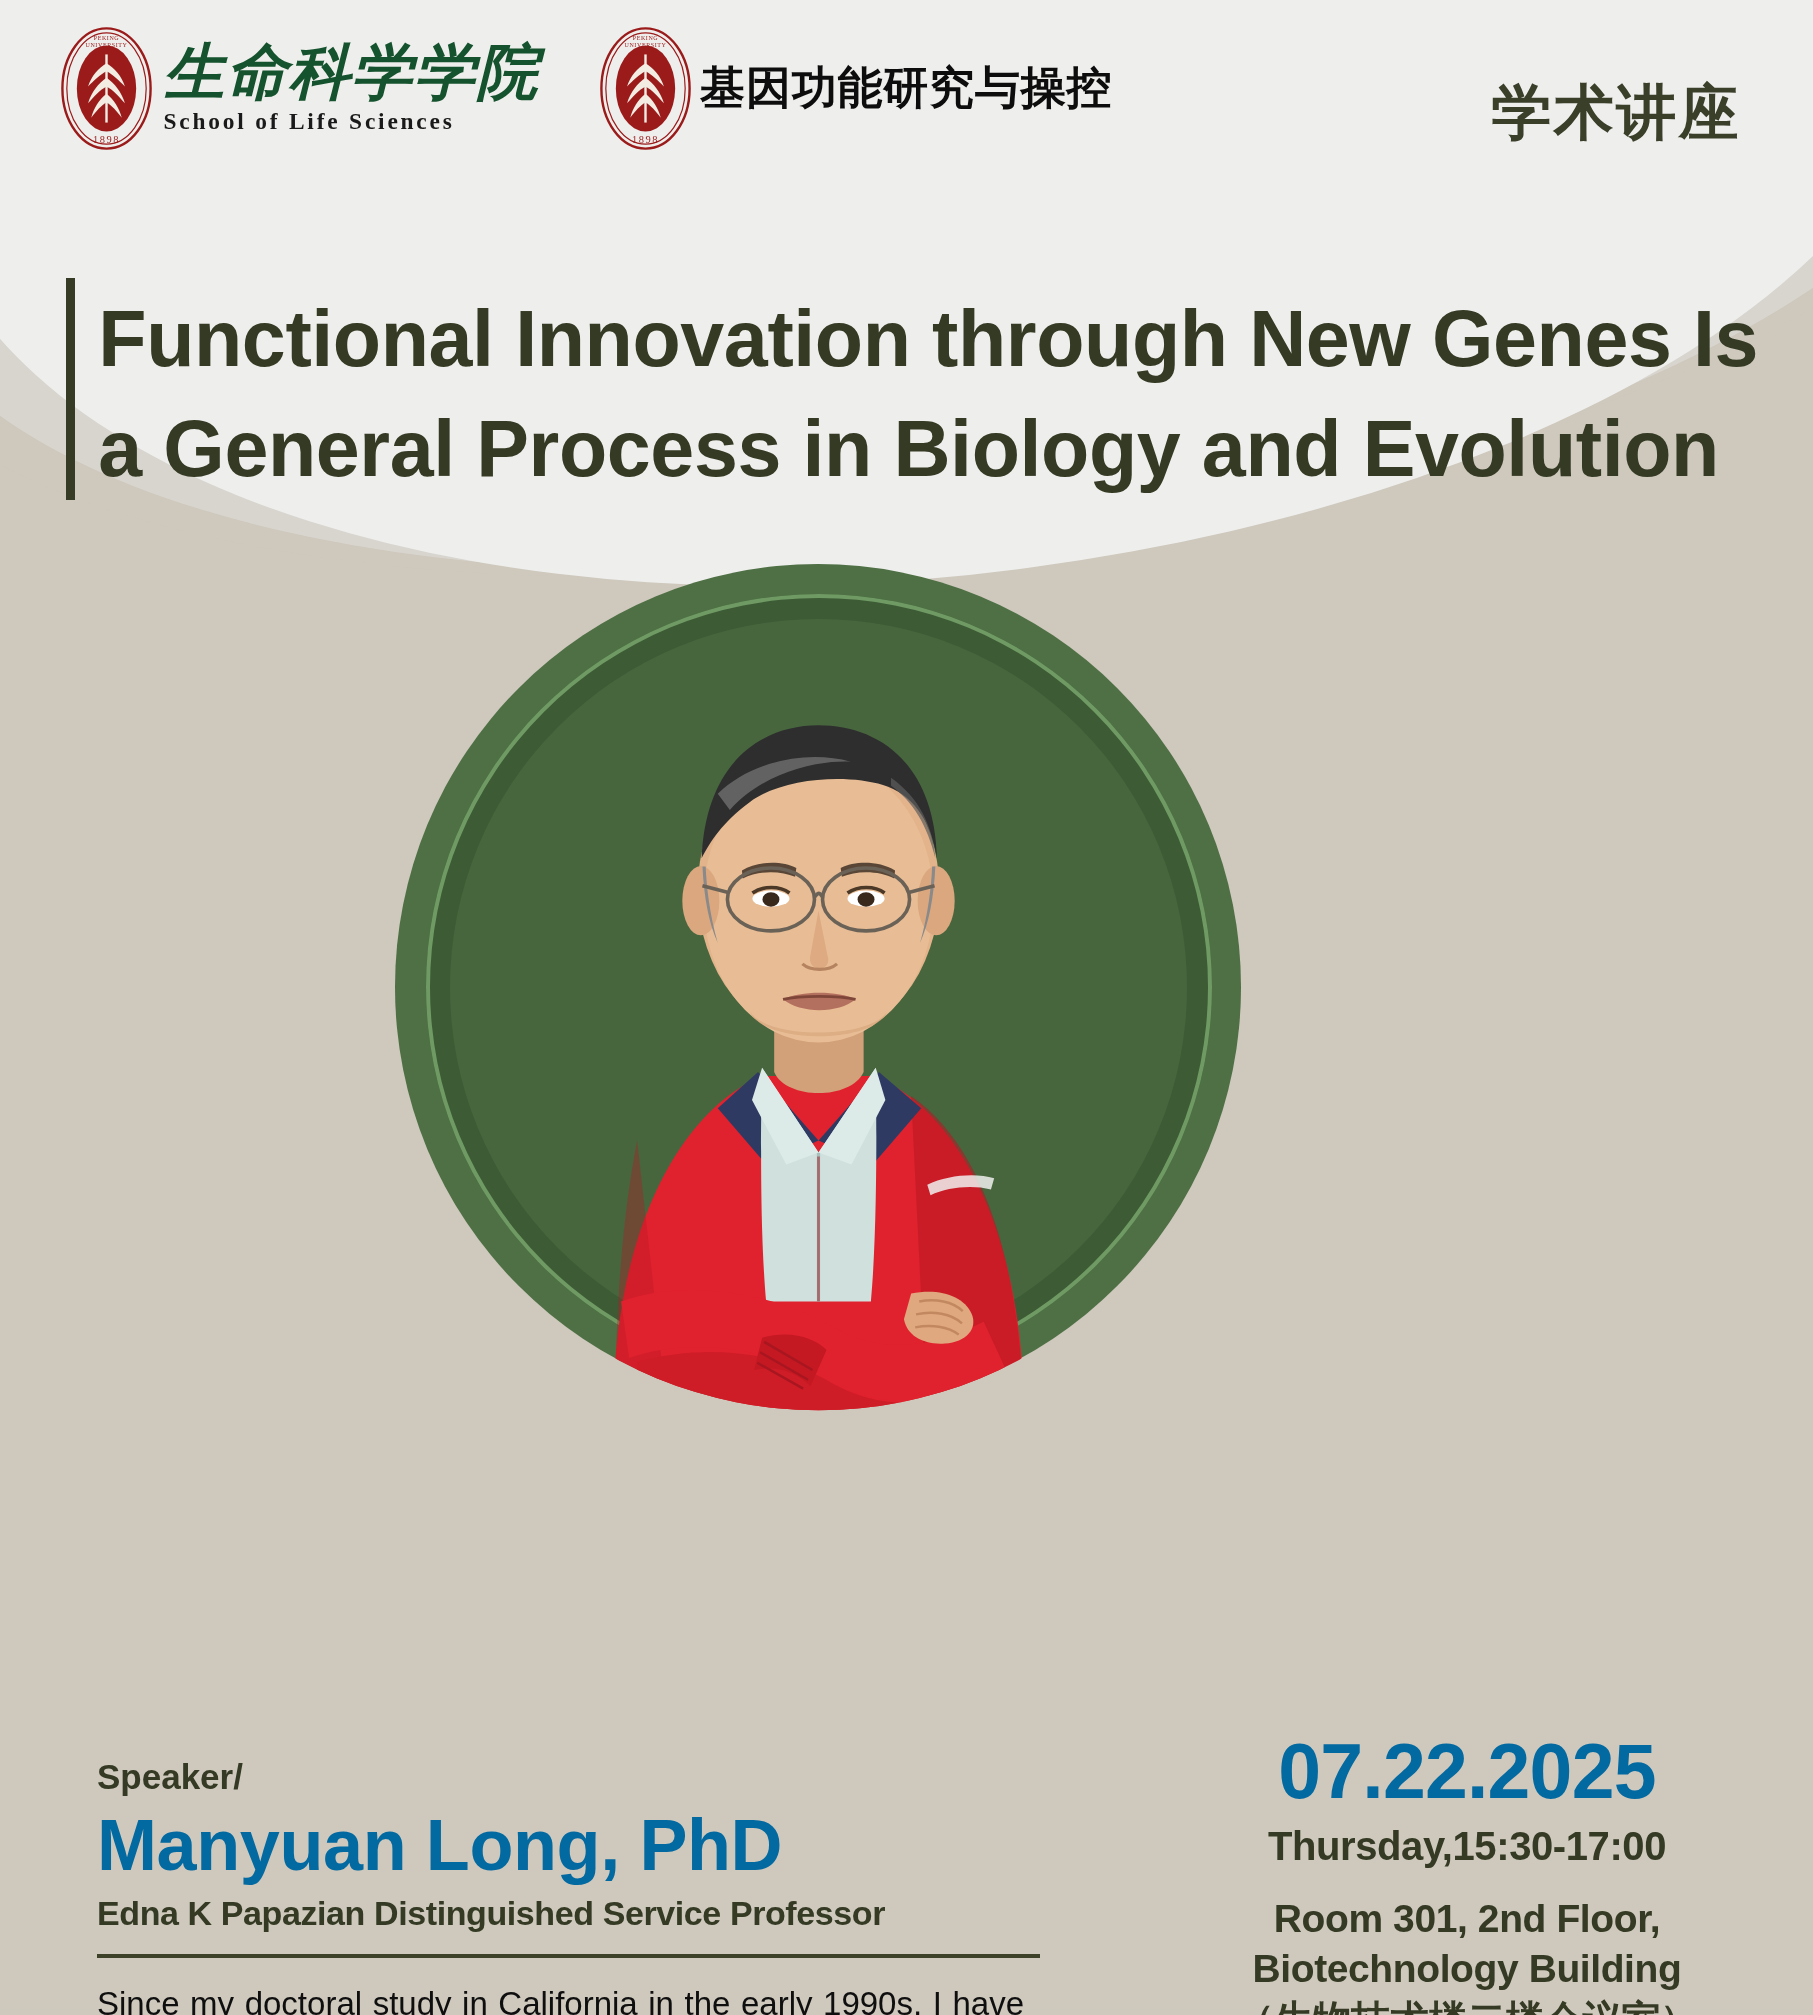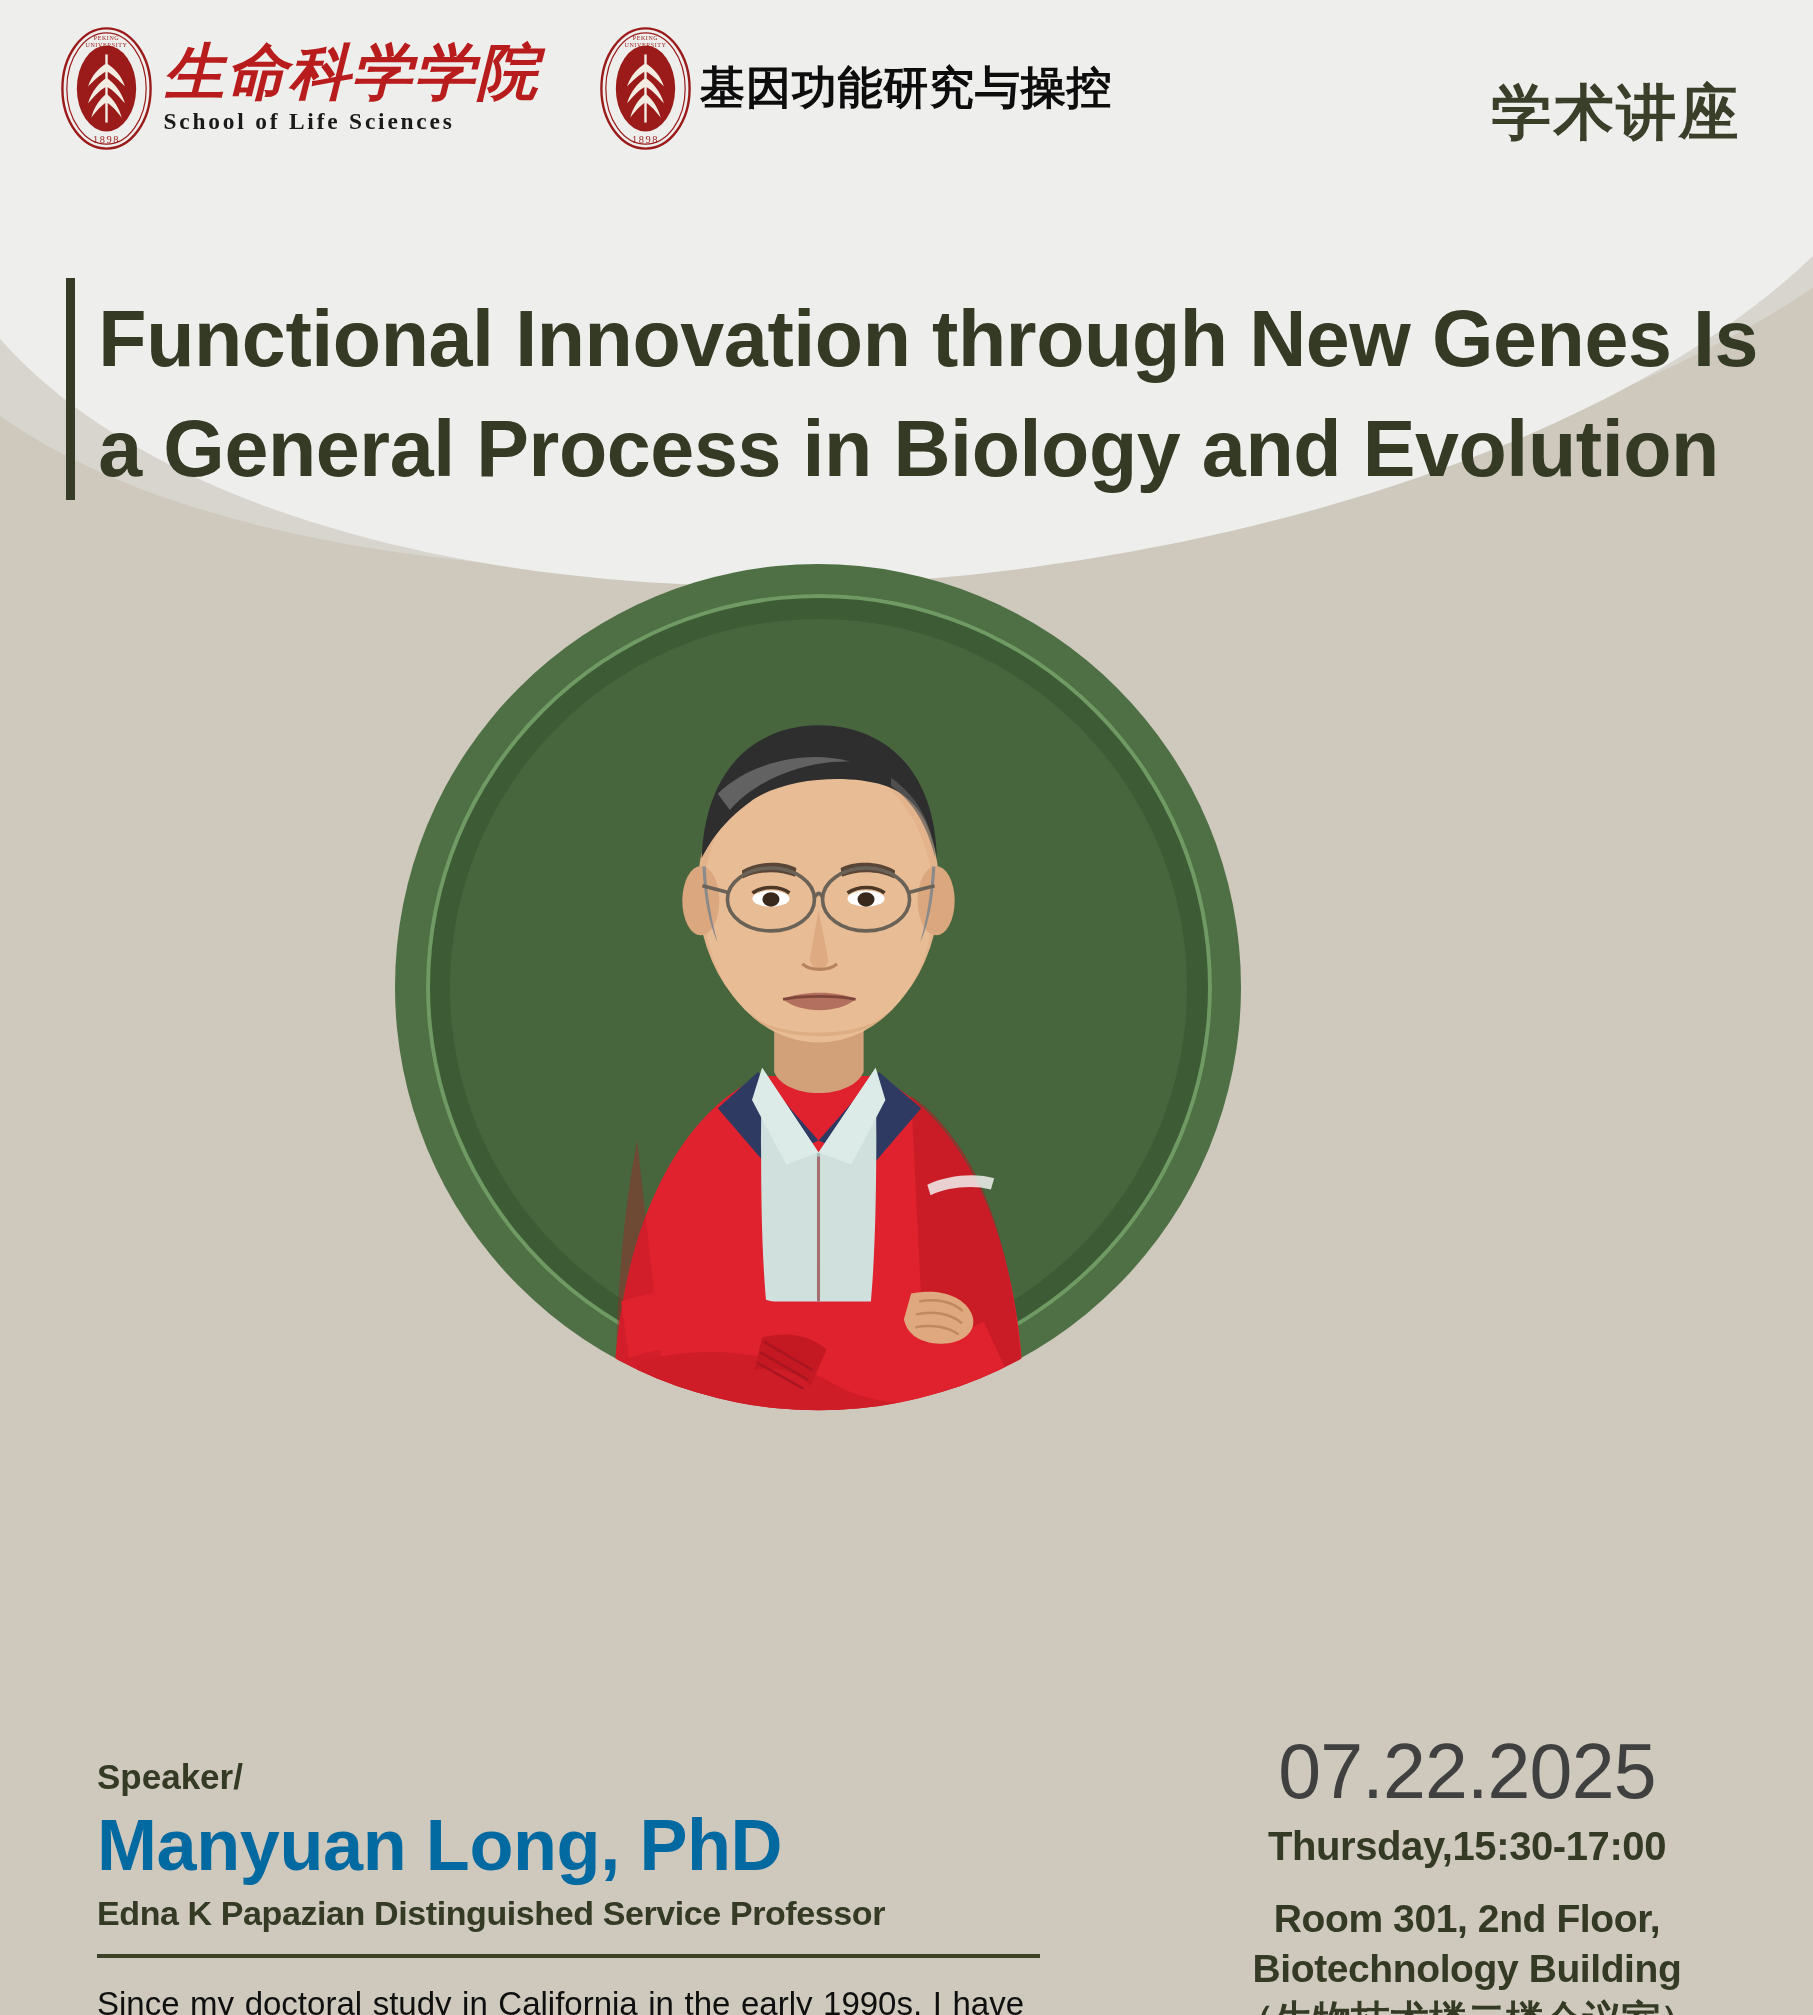--- a/index.html
+++ b/index.html
@@ -51,21 +51,21 @@
   .hdr-block{ display:flex; align-items:center; }
 
   .seal{
     width:93px; height:125px; flex:0 0 auto; position:relative;
   }
   .seal svg{ width:100%; height:100%; display:block; }
 
   .sls-text{ margin-left:10.5px; }
   .sls-cn{
     font-family:"Liberation Serif", serif;
-    font-size:61px; font-weight:bold; color:#b91c1c; line-height:1;
+    font-size:61px; font-weight:bold; color:#14532d; line-height:1;
     letter-spacing:1.6px; font-style:italic;
   }
   .sls-en{
     font-family:"Liberation Serif", serif;
     font-size:23.4px; color:#1a1a1a; letter-spacing:2.8px;
     margin-top:5.6px; font-weight:600;
   }
 
   .hdr-mid{ margin-left:60px; display:flex; align-items:center; }
   .lab-text{ margin-left:8px; }
@@ -144,21 +144,21 @@
     text-align:justify; text-justify:inter-word;
     width:927px;
   }
 
   
   .rightcol{
     position:absolute; left:1185px; top:1733px; width:564px;
     text-align:center; z-index:20;
   }
   .date-big{
-    font-size:77px; font-weight:normal; color:#404040;
+    font-size:77px; font-weight:bold; color:#0369a1;
     letter-spacing:-0.8px; line-height:1;
   }
   .date-sub{
     font-size:40px; font-weight:bold; color:#343a23;
     margin-top:13.7px; letter-spacing:-0.4px;
   }
   .venue{
     margin-top:25px;
     font-size:39px; font-weight:bold; color:#343a23;
     line-height:1.30; letter-spacing:-0.4px;

